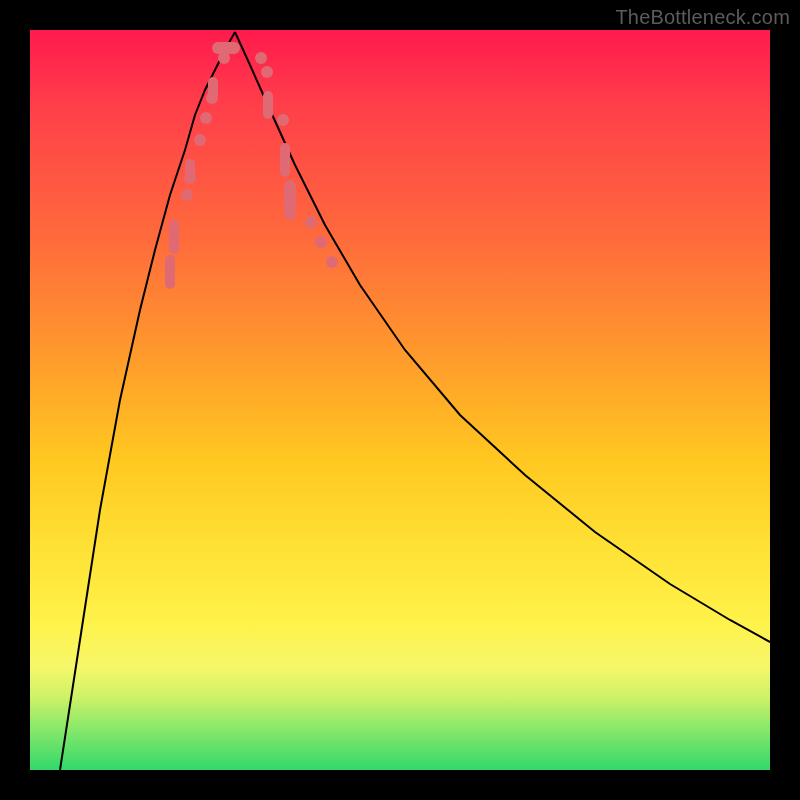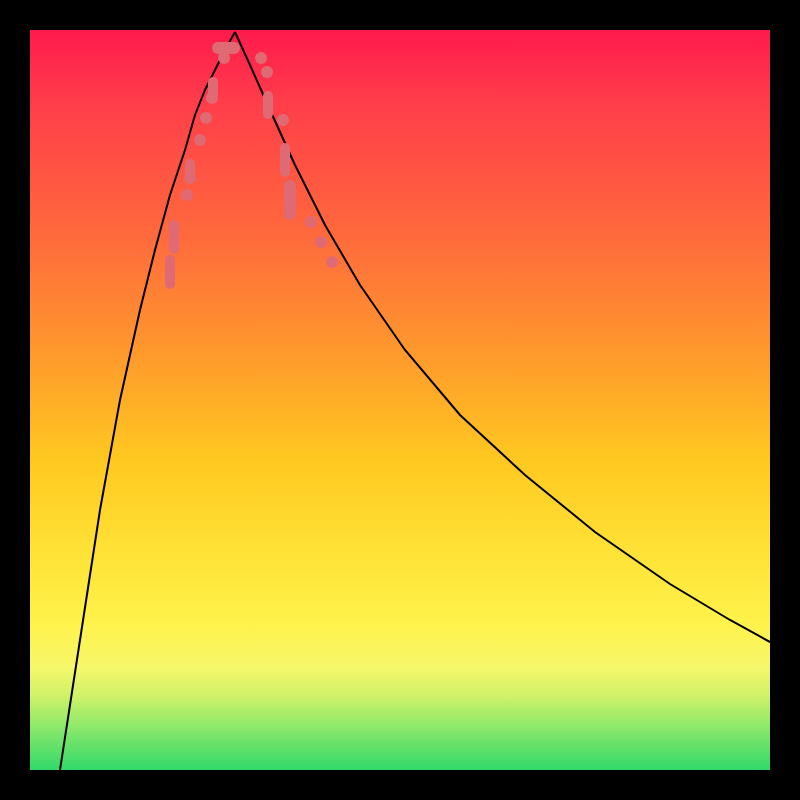--- a/index.html
+++ b/index.html
@@ -66,20 +66,21 @@
   }
   .marker {
     fill: #e06a74;
     stroke: none;
   }
 </style>
 </head>
 <body>
 
 <div class="frame">
+  <div class="watermark">TheBottleneck.com</div>
   <div class="plot-area">
     <svg class="curves" viewBox="0 0 740 740">
       <path id="left-curve" class="curve-path" d="M30 740 L50 610 L70 480 L90 370 L110 280 L125 220 L140 165 L155 120 L165 85 L175 60 L185 40 L195 20 L205 2"></path>
       <path id="right-curve" class="curve-path" d="M205 2 L220 35 L240 80 L265 135 L295 195 L330 255 L375 320 L430 385 L495 445 L565 502 L640 554 L700 590 L740 612"></path>
       <g id="markers-group">
           <rect x="135" y="225" width="10" height="34" rx="5" ry="5" class="marker"></rect>
           <rect x="139" y="190" width="10" height="34" rx="5" ry="5" class="marker"></rect>
           <circle cx="157" cy="165" r="6" class="marker"></circle>
           <circle cx="160" cy="148" r="6" class="marker"></circle>
           <rect x="155" y="129" width="10" height="20" rx="5" ry="5" class="marker"></rect>

